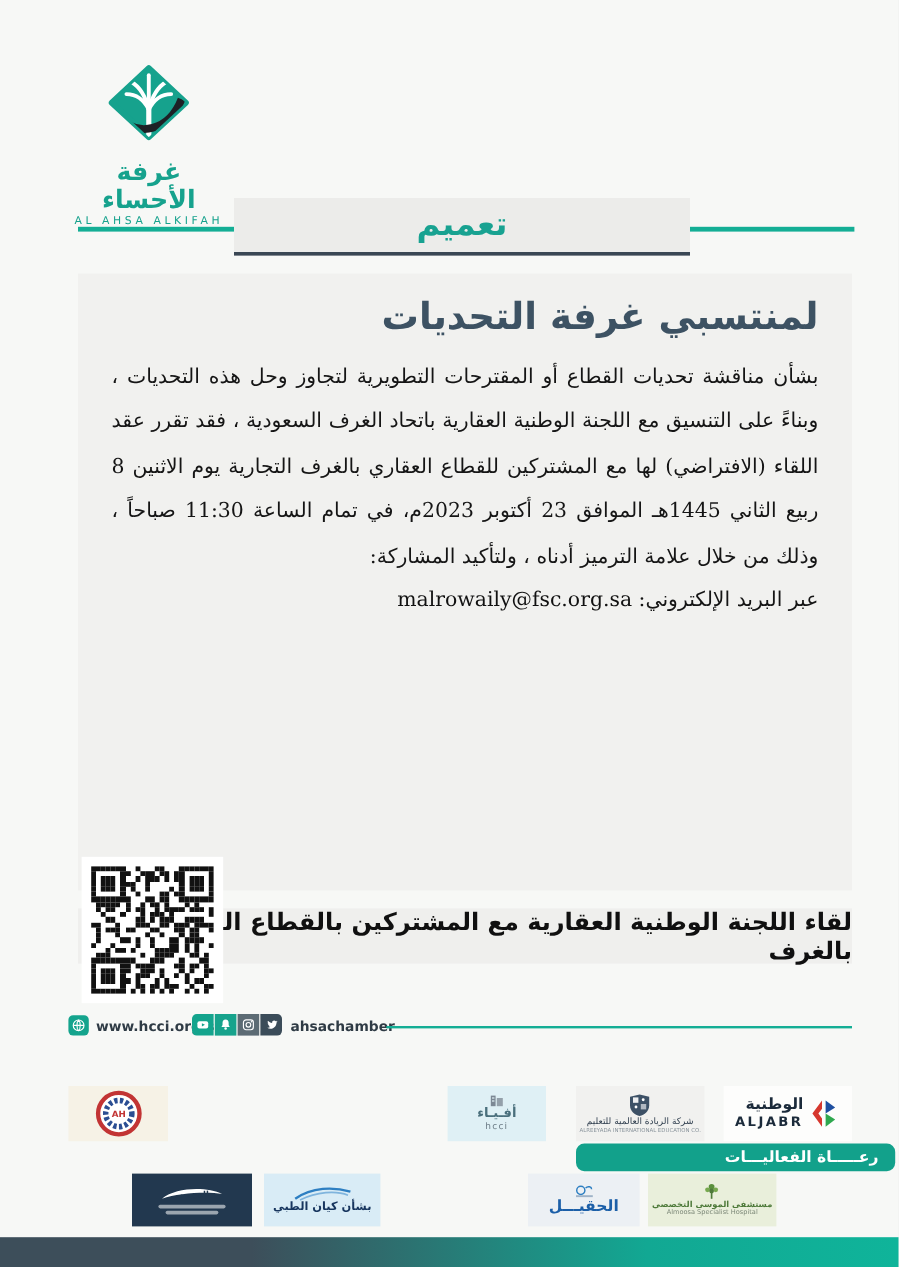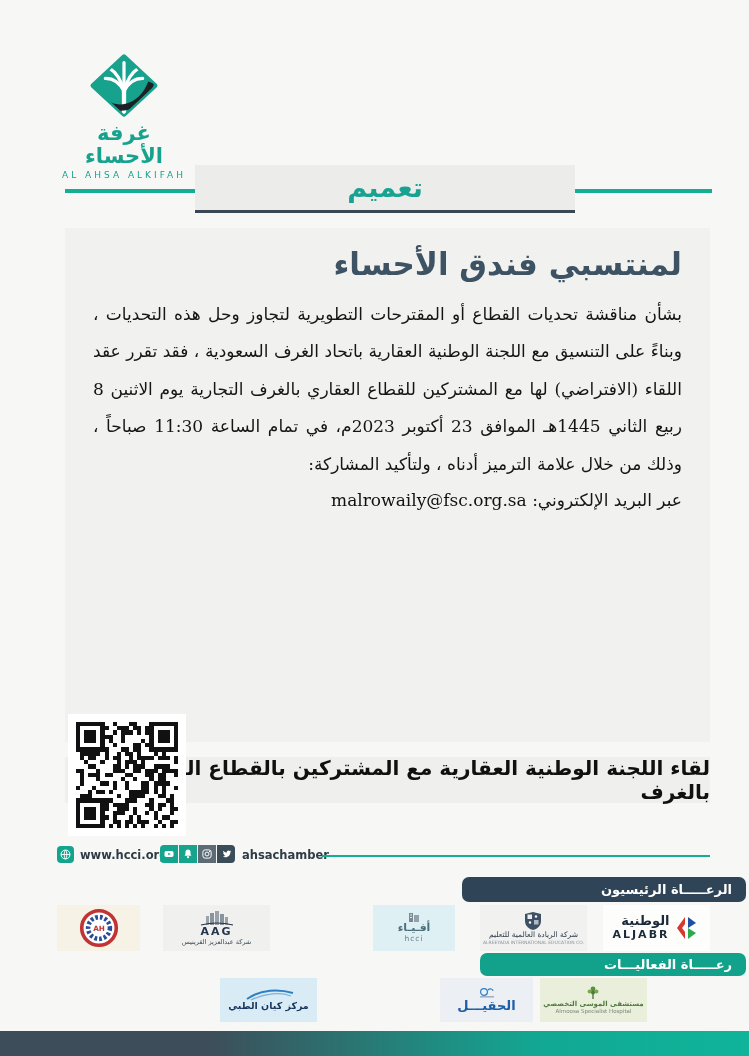--- a/index.html
+++ b/index.html
@@ -2,21 +2,21 @@
 <html><head>
 <meta charset="utf-8">
 <style>
   html,body{margin:0;padding:0;}
   body{background:#e9ebe8;font-family:"DejaVu Sans",sans-serif;}
   .page{position:relative;width:749px;height:1056px;margin:0 auto;background:#f7f8f6;overflow:hidden;}
 
   
   .logo-block{position:absolute;left:58px;top:54px;width:132px;text-align:center;}
   .logo-mark{display:block;margin:0 auto;}
-  .logo-ar{font-size:21px;font-weight:bold;color:#16a28d;direction:rtl;line-height:1.1;margin-top:2px;}
+  .logo-ar{font-size:21px;font-weight:bold;color:#16a28d;direction:rtl;line-height:1.1;margin-top:12px;}
   .logo-en{font-size:9px;color:#16a28d;letter-spacing:3px;margin-top:2px;}
 
   
   .banner-line{position:absolute;height:4px;background:#14ae95;top:189px;}
   .banner-line.left{left:65px;width:130px;}
   .banner-line.right{left:575px;width:137px;}
   .banner-box{position:absolute;left:195px;top:165px;width:380px;height:45px;background:#ececea;
     border-bottom:3px solid #3a4754;display:flex;align-items:center;justify-content:center;}
   .banner-box span{color:#18a291;font-size:27px;font-weight:bold;direction:rtl;}
 
@@ -132,21 +132,21 @@
     <div class="logo-en">AL AHSA ALKIFAH</div>
   </div>
 
   <div class="banner-line left"></div>
   <div class="banner-box">
     <span>تعميم</span>
   </div>
   <div class="banner-line right"></div>
 
   <div class="card">
-    <h1>لمنتسبي فندق الأحساء</h1>
+    <h1>لمنتسبي غرفة التحديات</h1>
     <p class="body">بشأن مناقشة تحديات القطاع أو المقترحات التطويرية لتجاوز وحل هذه التحديات ، وبناءً على التنسيق مع اللجنة الوطنية العقارية باتحاد الغرف السعودية ، فقد تقرر عقد اللقاء (الافتراضي) لها مع المشتركين للقطاع العقاري بالغرف التجارية يوم الاثنين 8 ربيع الثاني 1445هـ الموافق 23 أكتوبر 2023م، في تمام الساعة 11:30 صباحاً ، وذلك من خلال علامة الترميز أدناه ، ولتأكيد المشاركة:</p>
     <p class="email-line">
       <span>عبر البريد الإلكتروني:</span>
       <span class="email">malrowaily@fsc.org.sa</span>
     </p>
   </div>
 
   <div class="qr">
     <div class="qr-grid">
         <i style="grid-row:1;grid-column:1"></i>
@@ -500,47 +500,30 @@
       <div class="social-sq sq-twitter">
         <svg width="12" height="12" viewBox="0 0 16 16">
             <path d="M14.8 4.3c-.4.2-.9.4-1.3.4.5-.3.8-.7 1-1.3-.4.3-.9.5-1.5.6-.4-.5-1-.8-1.7-.8-1.3 0-2.3 1-2.3 2.3l.1.5c-1.9-.1-3.6-1-4.7-2.4-.2.4-.3.8-.3 1.2 0 .8.4 1.5 1 1.9-.4 0-.7-.1-1-.3v0c0 1.1.8 2.1 1.9 2.3-.2.1-.4.1-.6.1l-.4-.1c.3.9 1.1 1.6 2.1 1.6-.8.6-1.8 1-2.9 1h-.6c1 .7 2.3 1.1 3.6 1.1 4.3 0 6.7-3.6 6.7-6.7v-.3c.5-.3.9-.8 1.2-1.2z" fill="#fff"></path>
           </svg>
       </div>
     </div>
     <span class="handle-text">ahsachamber</span>
     <div class="contact-line"></div>
   </div>
 
-  <div class="pill pill-main">
-    <span>الرعـــــاة الرئيسيون</span>
-  </div>
 
   <div class="tile t-ah">
     <svg width="40" height="40" viewBox="0 0 44 44">
       <circle cx="22" cy="22" r="19" fill="#fff" stroke="#c23434" stroke-width="4"></circle>
       <circle cx="22" cy="22" r="12" fill="none" stroke="#2b4e93" stroke-width="5" stroke-dasharray="3 2.2"></circle>
       <circle cx="22" cy="22" r="8" fill="#fff"></circle>
       <text x="22" y="25.5" text-anchor="middle" font-size="8" font-weight="bold" fill="#c23434" font-family="DejaVu Sans,sans-serif">AH</text>
     </svg>
   </div>
 
-  <div class="tile t-aag">
-    <div class="col">
-      <svg width="34" height="16" viewBox="0 0 34 16">
-        <rect x="6" y="6" width="3" height="9" fill="#9aa3ab"></rect>
-          <rect x="10" y="3" width="4" height="12" fill="#8a949c"></rect>
-        <rect x="15" y="1" width="4" height="14" fill="#9aa3ab"></rect>
-          <rect x="20" y="4" width="4" height="11" fill="#8a949c"></rect>
-        <rect x="25" y="7" width="3" height="8" fill="#9aa3ab"></rect>
-        <path d="M1 15 Q17 11 33 15" stroke="#25354a" stroke-width="1.2" fill="none"></path>
-      </svg>
-      <span class="aag-en">AAG</span>
-      <span class="aag-ar">شركة عبدالعزيز القرينيس</span>
-    </div>
-  </div>
 
 
   <div class="tile t-afyaa">
     <div class="col">
       <svg width="16" height="10" viewBox="0 0 16 10">
         <rect x="3" y="1" width="4" height="9" fill="#7c8894"></rect>
           <rect x="8" y="3" width="5" height="7" fill="#94a0aa"></rect>
         <rect x="4" y="2.5" width="2" height="1" fill="#dff0f5"></rect>
           <rect x="4" y="5" width="2" height="1" fill="#dff0f5"></rect>
       </svg>
@@ -574,28 +557,38 @@
         <path d="M14 2 L22 8 L14 13 Z" fill="#1f4fa0"></path>
         <path d="M14 13 L22 18 L14 24 Z" fill="#2fa84f"></path>
       </svg>
     </div>
   </div>
 
   <div class="pill pill-events">
     <span>رعـــــاة الفعاليـــات</span>
   </div>
 
+  <div class="tile t-moosa">
+    <div class="col">
+      <svg width="54" height="14" viewBox="0 0 54 14">
+        <path d="M2 11 C14 1 40 1 52 7 C40 5 16 6 2 11 Z" fill="#fff"></path>
+        <text x="27" y="9.5" text-anchor="middle" font-size="7" font-weight="bold" fill="#22384f" font-family="DejaVu Sans,sans-serif">الموسى</text>
+      </svg>
+      <div class="bar"></div>
+      <div class="bar" style="width:44px;"></div>
+    </div>
+  </div>
 
   <div class="tile t-kayan">
     <div class="col">
       <svg width="52" height="12" viewBox="0 0 52 12">
         <path d="M4 10 C18 0 36 0 50 4" stroke="#2e7fc2" stroke-width="2" fill="none"></path>
         <path d="M8 11 C22 4 38 3 48 7" stroke="#7fb4dd" stroke-width="1.3" fill="none"></path>
       </svg>
-      <span class="ky-ar">مركز كيان الطبي</span>
+      <span class="ky-ar">بشأن كيان الطبي</span>
     </div>
   </div>
 
   <div class="tile t-somewhere">
     <div class="col">
       <span class="s-ar">فندق مكان</span>
       <span class="s-en">SOMEWHERE HOTEL</span>
     </div>
   </div>
 

